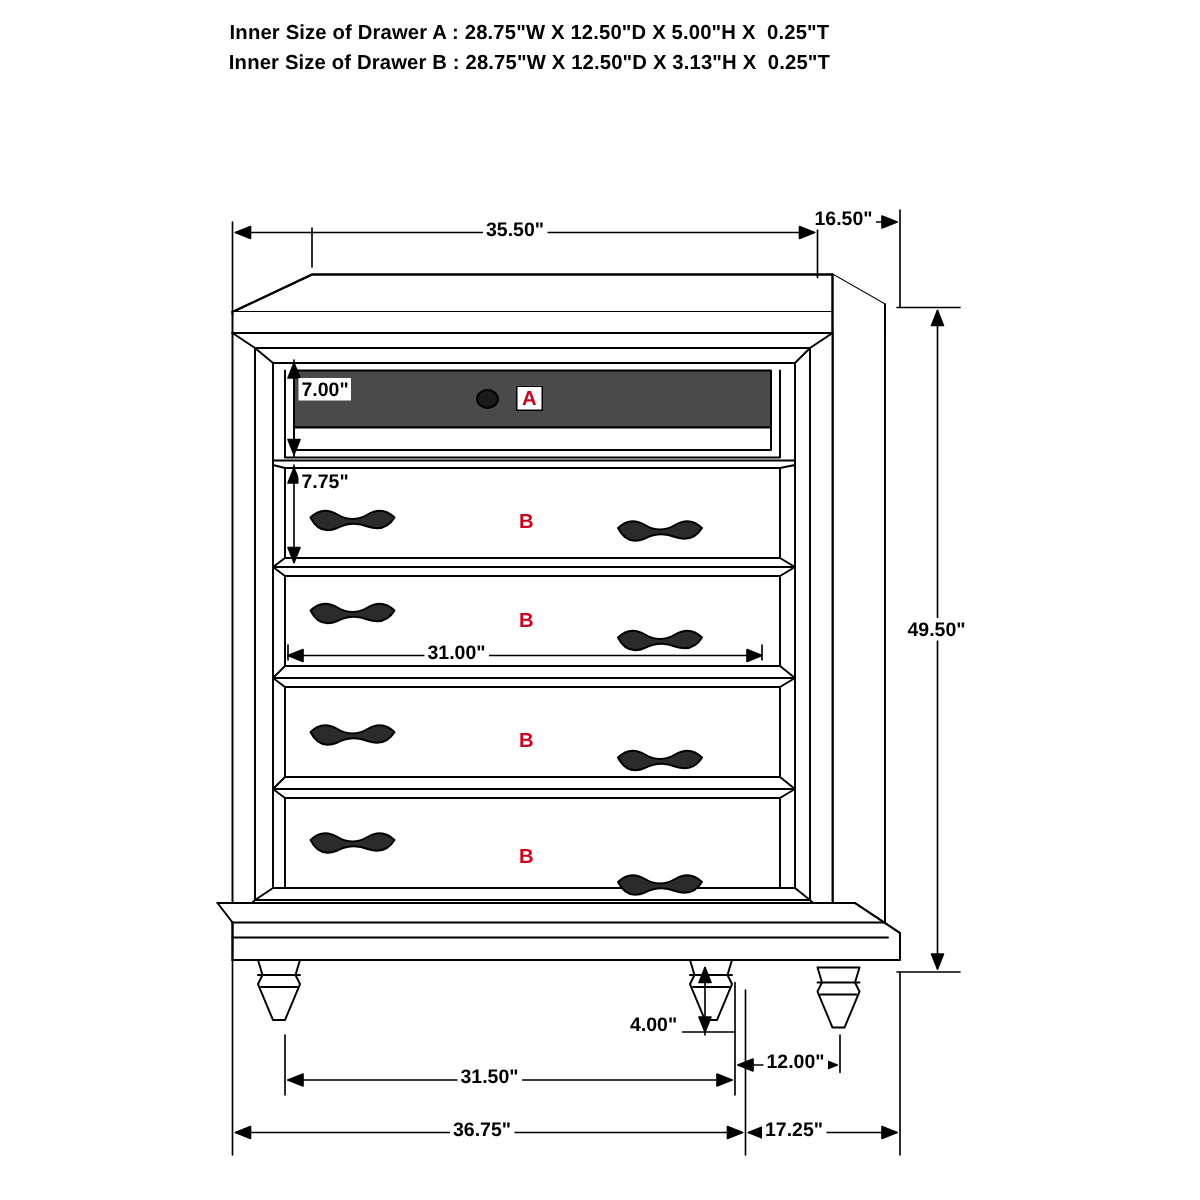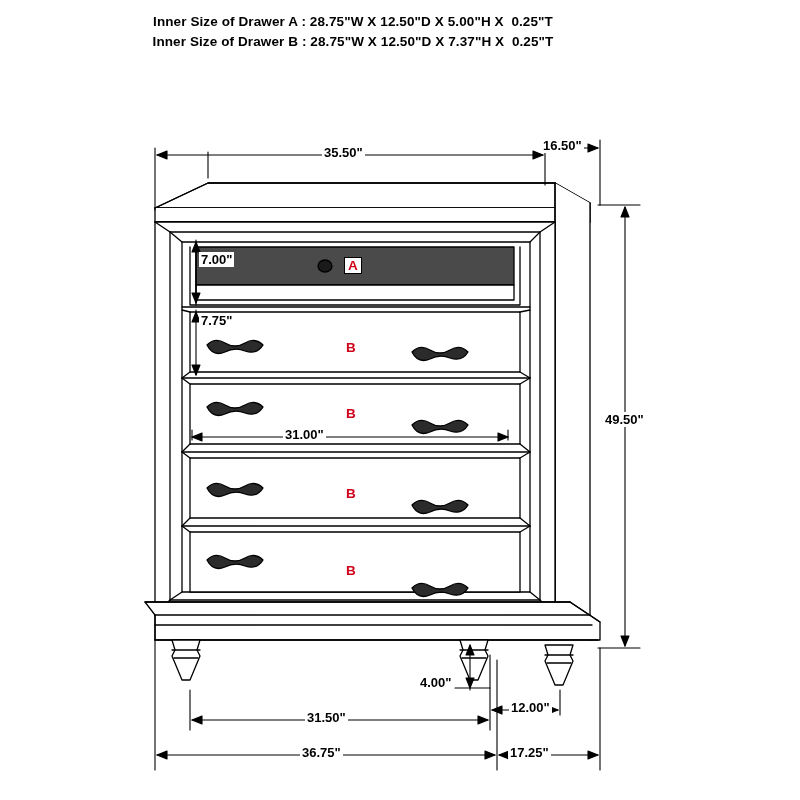--- a/index.html
+++ b/index.html
@@ -59,21 +59,21 @@
     border: 1px solid #000;
   }
 </style>
 </head>
 <body>
 
 <div id="stage">
 
   <div class="header">
     <div>Inner Size of Drawer A : 28.75"W X 12.50"D X 5.00"H X  0.25"T</div>
-    <div>Inner Size of Drawer B : 28.75"W X 12.50"D X 7.37"H X  0.25"T</div>
+    <div>Inner Size of Drawer B : 28.75"W X 12.50"D X 3.13"H X  0.25"T</div>
   </div>
 
   <svg width="800" height="800" viewBox="0 0 800 800">
     <g stroke="#000" fill="none" stroke-width="1.3" stroke-linejoin="round" stroke-linecap="round">
 
       <path d="M155,208 L208,183 L555,183 L590,203 L590,208 Z" fill="#ffffff"></path>
       <path d="M155,208 L208,183 L555,183 L590,203"></path>
       <path d="M155,208 L590,208"></path>
 
       <path d="M155,208 L155,222 L590,222 L590,208" fill="#ffffff"></path>

